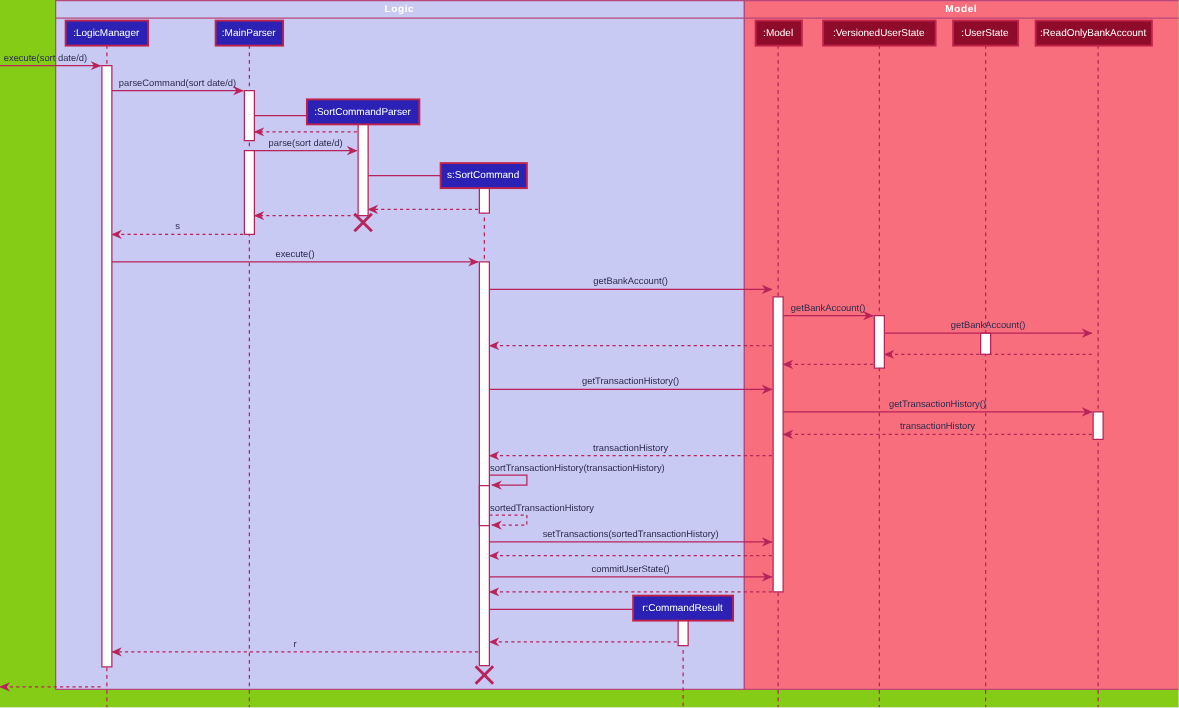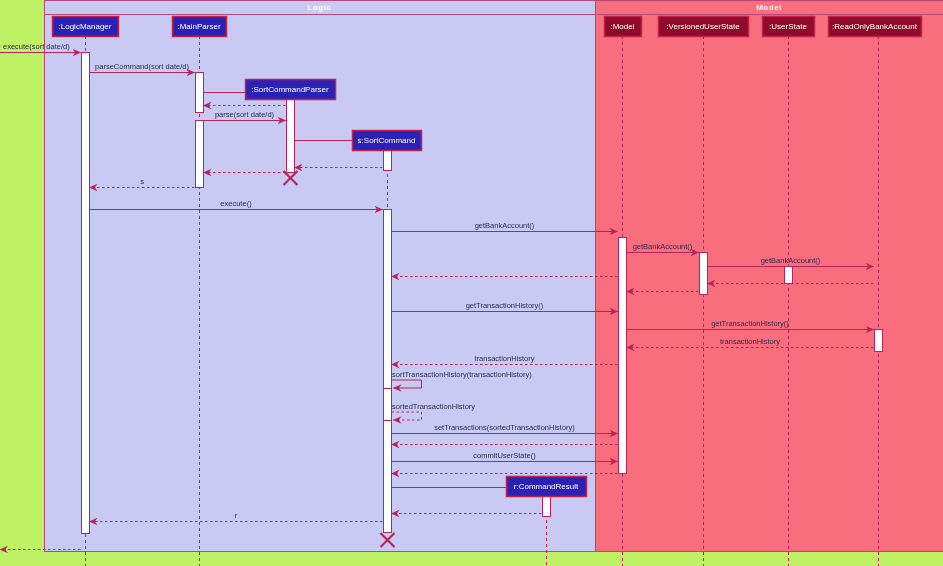--- a/index.html
+++ b/index.html
@@ -1,18 +1,18 @@
 <!DOCTYPE html>
 <html><head>
 <meta charset="utf-8">
 <title>Sequence Diagram</title>
 <style>
   html,body{margin:0;padding:0;background:#ffffff;}
   body{font-family:"Liberation Sans",sans-serif;}
-  #stage{position:relative;width:943px;height:566px;background:#bef264;overflow:hidden;}
+  #stage{position:relative;width:943px;height:566px;background:#84cc16;overflow:hidden;}
   #stage svg{position:absolute;left:0;top:0;}
   .partition-title{
     font-size:8px;font-weight:bold;fill:#ffffff;text-anchor:middle;
     dominant-baseline:middle; letter-spacing:0.5px;
   }
   .lifeline-label{
     font-size:8px;fill:#ffffff;text-anchor:middle;dominant-baseline:middle;
   }
   .msg-label{
     font-size:7.5px;fill:#2b2b4d;text-anchor:middle;dominant-baseline:alphabetic;

